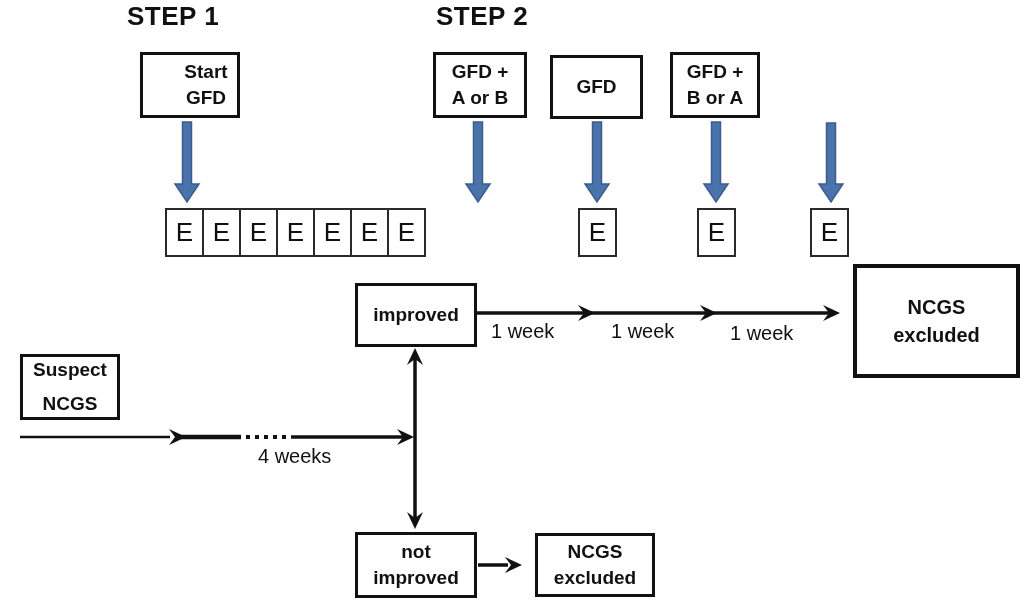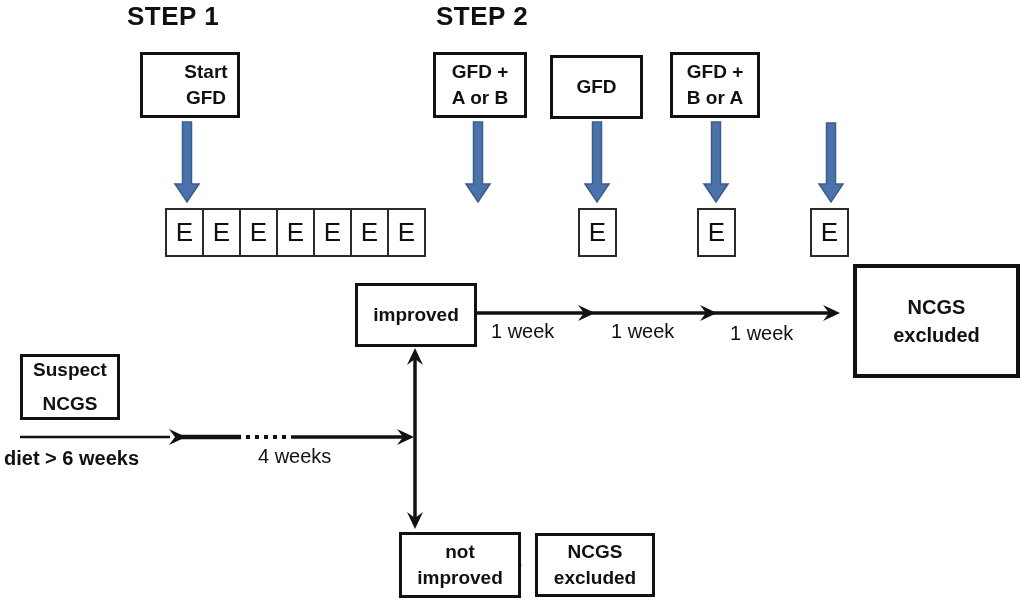--- a/index.html
+++ b/index.html
@@ -111,31 +111,30 @@
     <div>improved</div>
   </div>
   <div class="pbox big" style="left:853px;top:264px;width:167px;height:114px;">
     <div>NCGS</div>
     <div>excluded</div>
   </div>
   <div class="pbox" style="left:20px;top:354px;width:100px;height:66px;justify-content:space-between;">
     <div>Suspect</div>
     <div>NCGS</div>
   </div>
-  <div class="pbox" style="left:355px;top:532px;width:122px;height:66px;margin-left:44px;">
+  <div class="pbox" style="left:355px;top:532px;width:122px;height:66px;">
     <div>not</div>
     <div>improved</div>
   </div>
   <div class="pbox" style="left:535px;top:533px;width:120px;height:64px;">
     <div>NCGS</div>
     <div>excluded</div>
   </div>
 
   <div class="week-label" style="left:491px;top:320px;">1 week</div>
   <div class="week-label" style="left:611px;top:320px;">1 week</div>
   <div class="week-label" style="left:730px;top:322px;">1 week</div>
   <div class="week-label" style="left:258px;top:445px;">4 weeks</div>
 
   <div class="note-label" style="left:4px;top:444px;">
-    <div>diet &gt; 6 weeks</div>
   </div>
 
 </div>
 
 </body></html>

